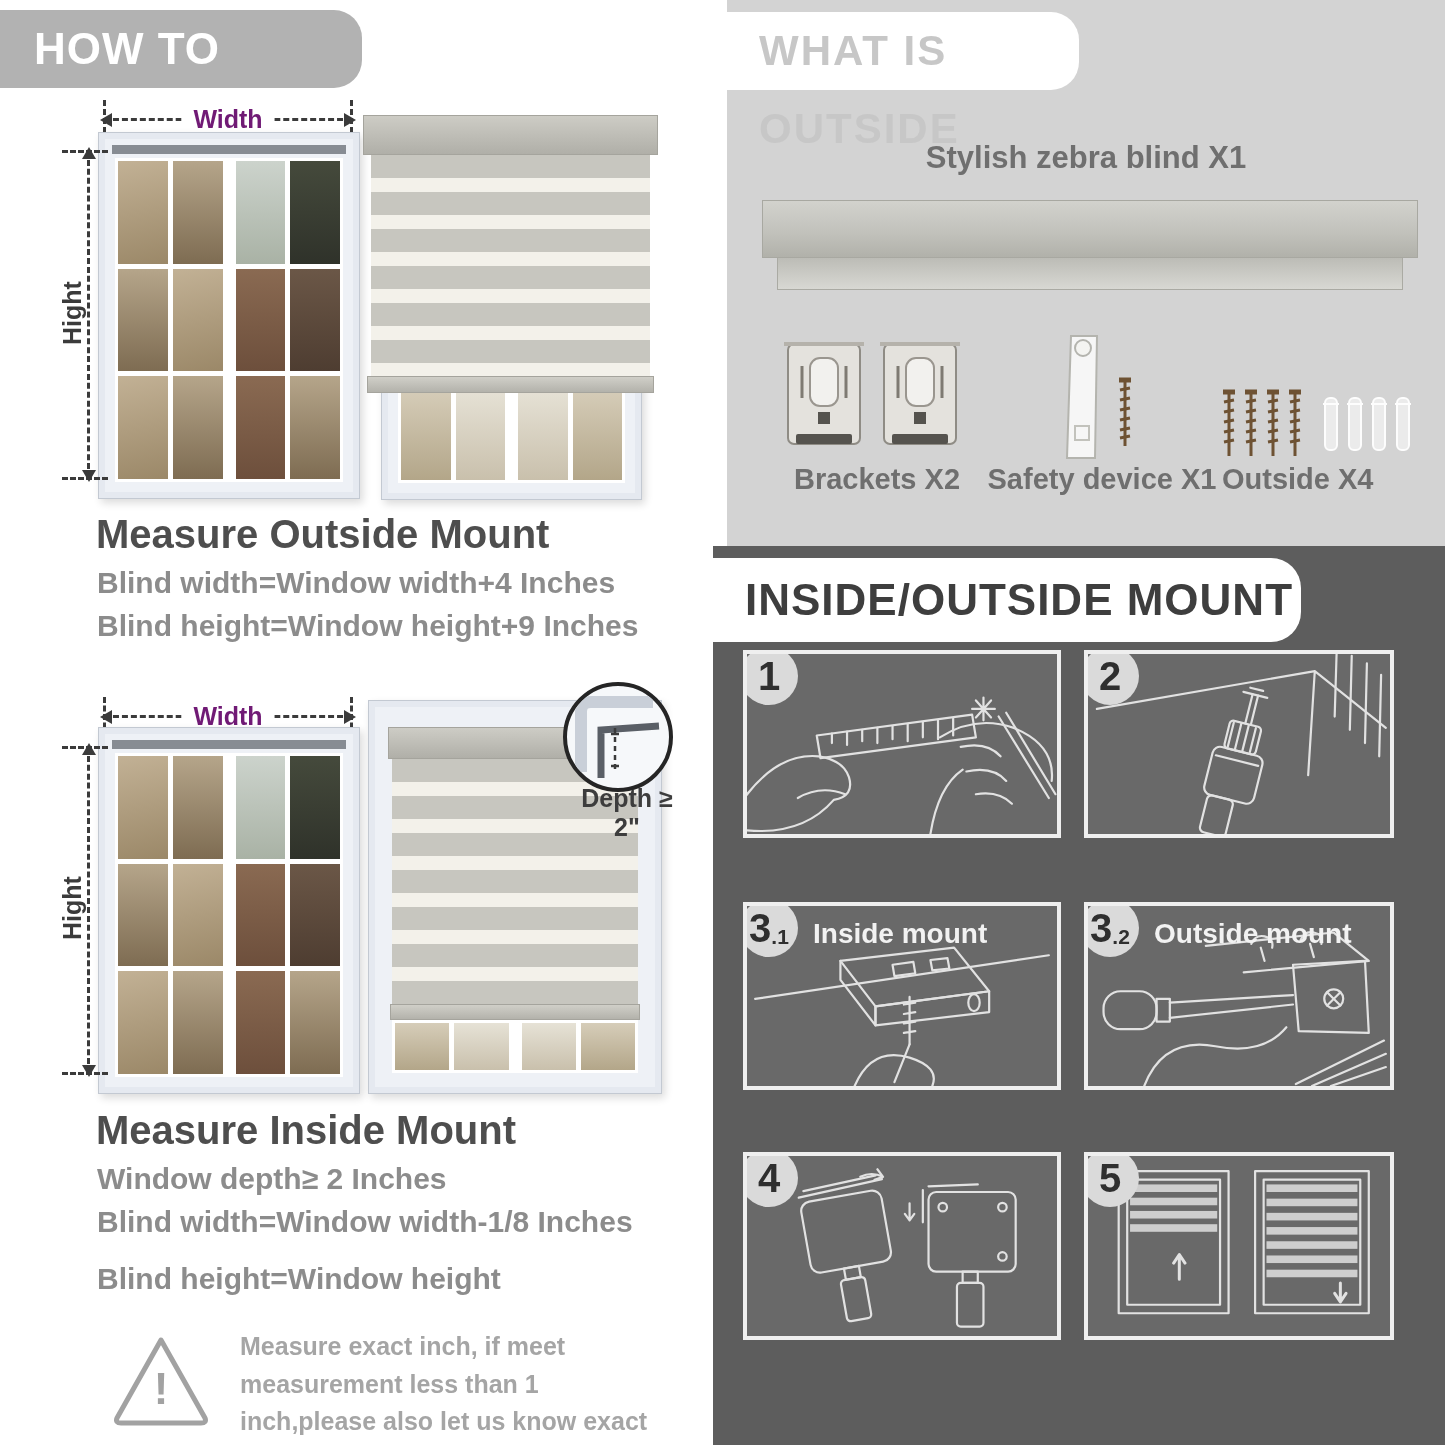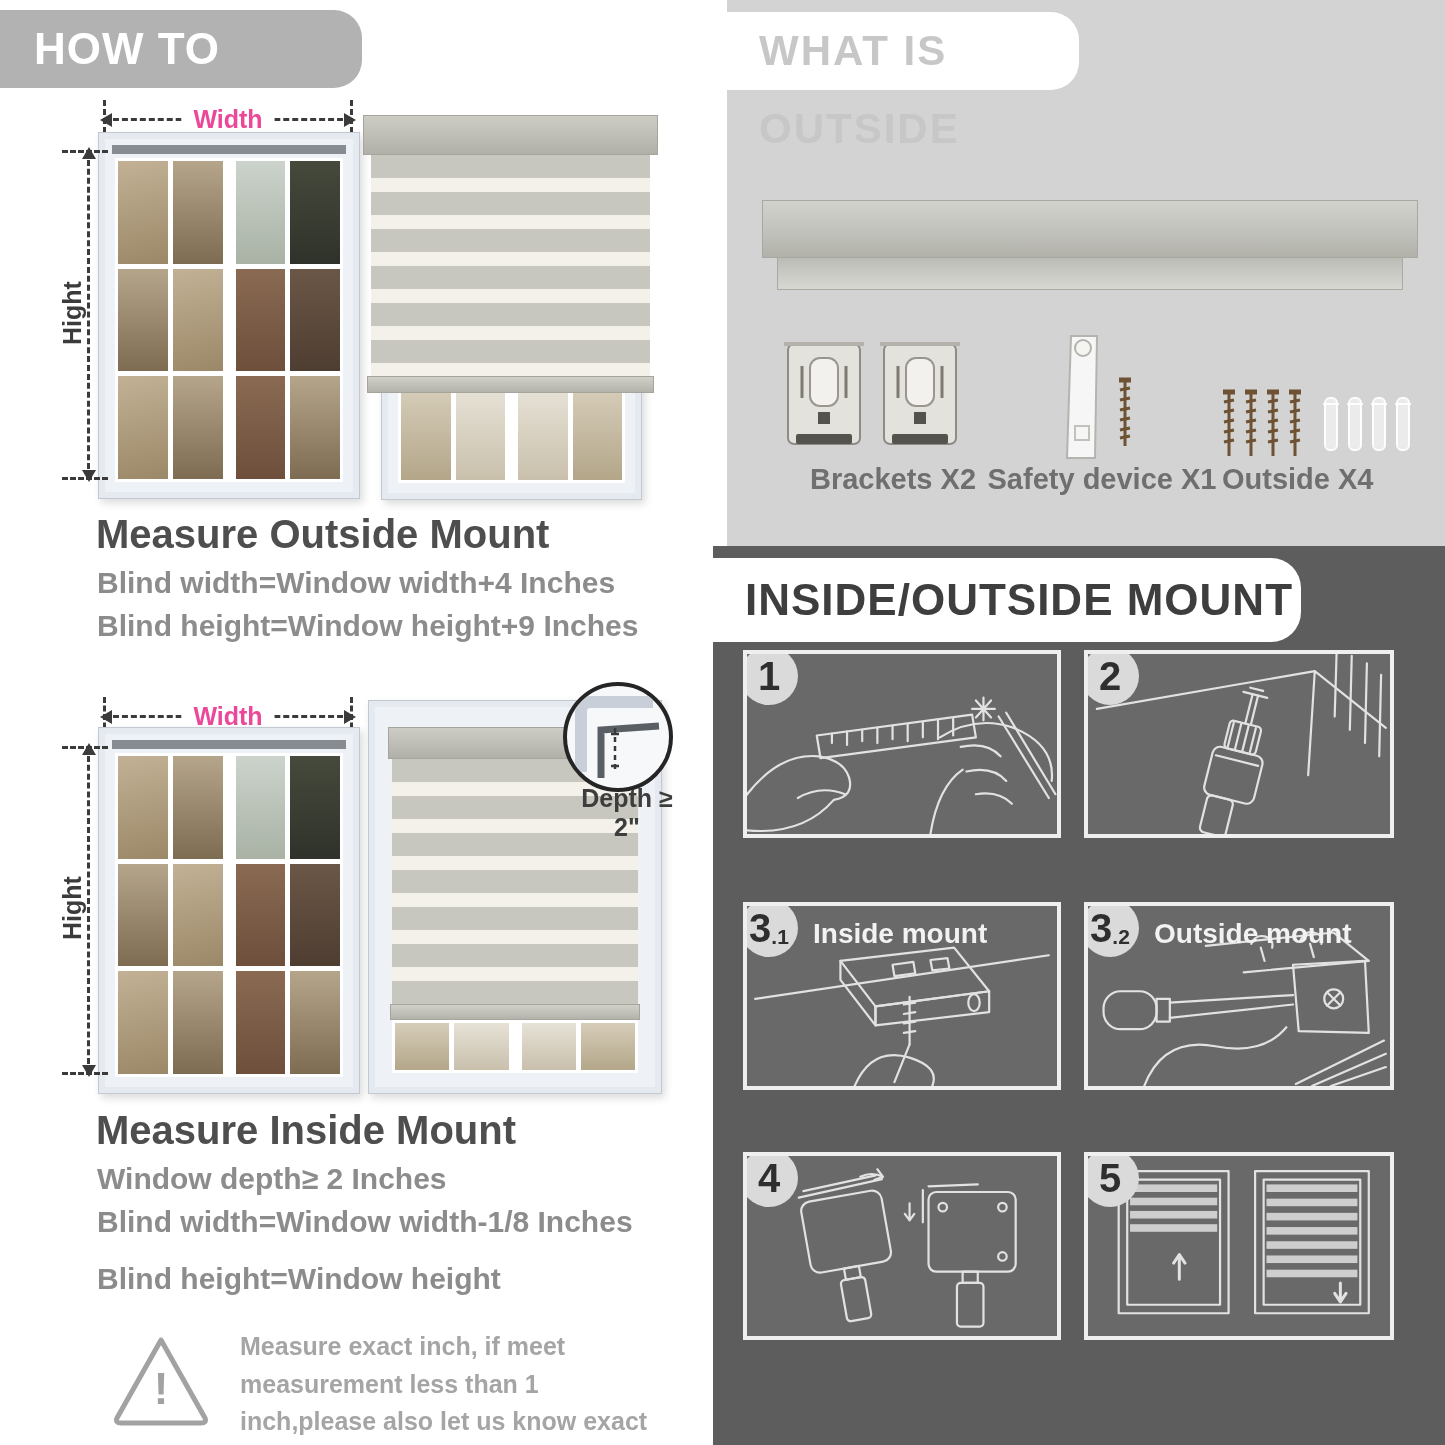--- a/index.html
+++ b/index.html
@@ -19,21 +19,21 @@
   .h2{font-size:40px;font-weight:700;color:#4e4e4e;white-space:nowrap;}
   .bodyline{font-size:30px;font-weight:700;color:#8c8c8c;white-space:nowrap;}
 
   
   .harrow{height:0;border-top:3px dashed #3b3b3b;}
   .harrow:before,.harrow:after{content:"";position:absolute;top:-8px;border:7px solid transparent;}
   .harrow:before{left:-4px;border-right:12px solid #3b3b3b;border-left:0;}
   .harrow:after{right:-4px;border-left:12px solid #3b3b3b;border-right:0;}
   .harrow .lbl{
     position:absolute;left:50%;top:-2px;transform:translate(-50%,-50%);
-    background:#ffffff;padding:0 12px;font-size:25px;font-weight:700;color:#ec4899;
+    background:#ffffff;padding:0 12px;font-size:25px;font-weight:700;color:#701a75;
   }
   .varrow{width:0;border-left:3px dashed #3b3b3b;}
   .varrow:before,.varrow:after{content:"";position:absolute;left:-8px;border:7px solid transparent;}
   .varrow:before{top:-4px;border-bottom:12px solid #3b3b3b;border-top:0;}
   .varrow:after{bottom:-4px;border-top:12px solid #3b3b3b;border-bottom:0;}
   .guide-v{width:0;border-left:3px dashed #3b3b3b;}
   .guide-h{height:0;border-top:3px dashed #3b3b3b;}
   .rotlbl{font-size:25px;font-weight:700;color:#3b3b3b;text-align:center;transform:rotate(-90deg);}
 
   
@@ -225,20 +225,21 @@
 <div class="abs bodyline" style="left:97px;top:1249px;margin-top:13px;">Blind height=Window height</div>
 
 <svg class="abs" style="left:110px;top:1332px;" width="102" height="96" viewBox="0 0 102 96">
   <path d="M51,8 L95,86 Q97,91 91,91 L11,91 Q5,91 7,86 Z" fill="none" stroke="#a2a2a2" stroke-width="5" stroke-linejoin="round"></path>
   <text x="51" y="72" text-anchor="middle" font-family="Liberation Sans, sans-serif" font-size="44" font-weight="700" fill="#a2a2a2">!</text>
 </svg>
 <div class="abs note-text" style="left:240px;top:1328px;">Measure exact inch, if meet measurement less than 1 inch,please also let us know exact measurement, please do not leave it</div>
 
 <div class="abs right-top">
   <div class="abs banner-included">WHAT IS OUTSIDE</div>
+  <div class="abs blind-x1">Stylish zebra blind X1</div>
 
   <div class="abs rail-main"></div>
   <div class="abs rail-sub"></div>
 
   <svg class="abs" style="left:55px;top:336px;" width="180" height="122" viewBox="0 0 180 122">
     <g stroke="#8f8c85" stroke-width="2" fill="#e4e2dd">
       <rect x="6" y="8" width="72" height="100" rx="6"></rect>
       <rect x="102" y="8" width="72" height="100" rx="6"></rect>
     </g>
     <g stroke="#9a968f" stroke-width="2" fill="#f2f1ee">
@@ -279,21 +280,21 @@
     </g>
     <g stroke="#fdfdfd" stroke-width="2" fill="rgba(255,255,255,.55)">
       <rect x="108" y="18" width="12" height="52" rx="5"></rect>
       <rect x="132" y="18" width="12" height="52" rx="5"></rect>
       <rect x="156" y="18" width="12" height="52" rx="5"></rect>
       <rect x="180" y="18" width="12" height="52" rx="5"></rect>
       <path d="M106,24 L122,24 M130,24 L146,24 M154,24 L170,24 M178,24 L194,24"></path>
     </g>
   </svg>
 
-  <div class="abs item-label" style="left:66px;top:463px;width:200px;">Brackets X2</div>
+  <div class="abs item-label" style="left:50px;top:463px;width:200px;">Brackets X2</div>
   <div class="abs item-label" style="left:255px;top:463px;width:240px;">Safety device X1</div>
   <div class="abs item-label" style="left:495px;top:463px;width:150px;">Outside X4</div>
 </div>
 
 <div class="abs right-bottom">
   <div class="abs banner-mount">INSIDE/OUTSIDE MOUNT</div>
 
   <div class="panel" style="left:30px;top:104px;">
     <svg class="lineart" viewBox="0 0 320 190" fill="none" stroke="#e2e2e2" stroke-width="2.2" stroke-linecap="round" stroke-linejoin="round">
       <path d="M70,86 L234,64 L238,88 L74,110 Z"></path>

